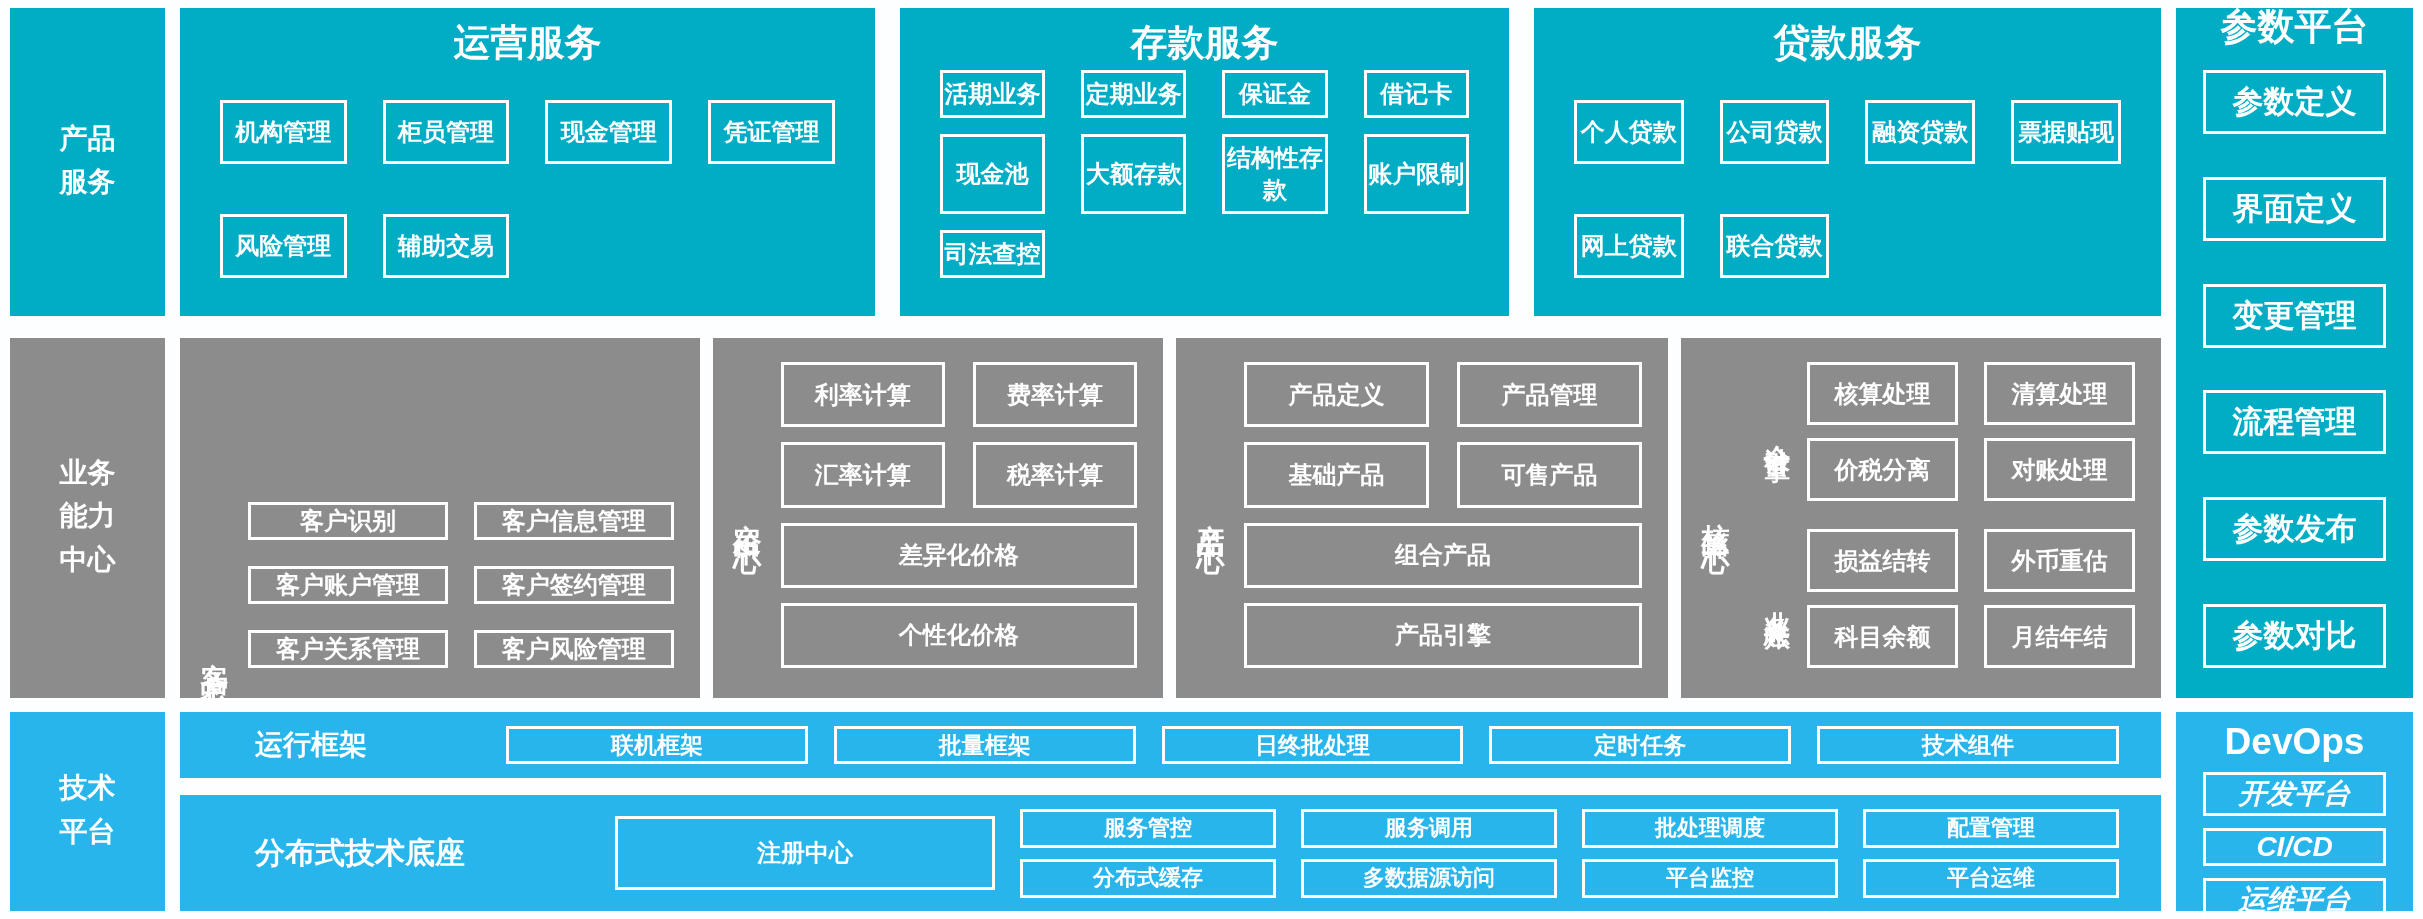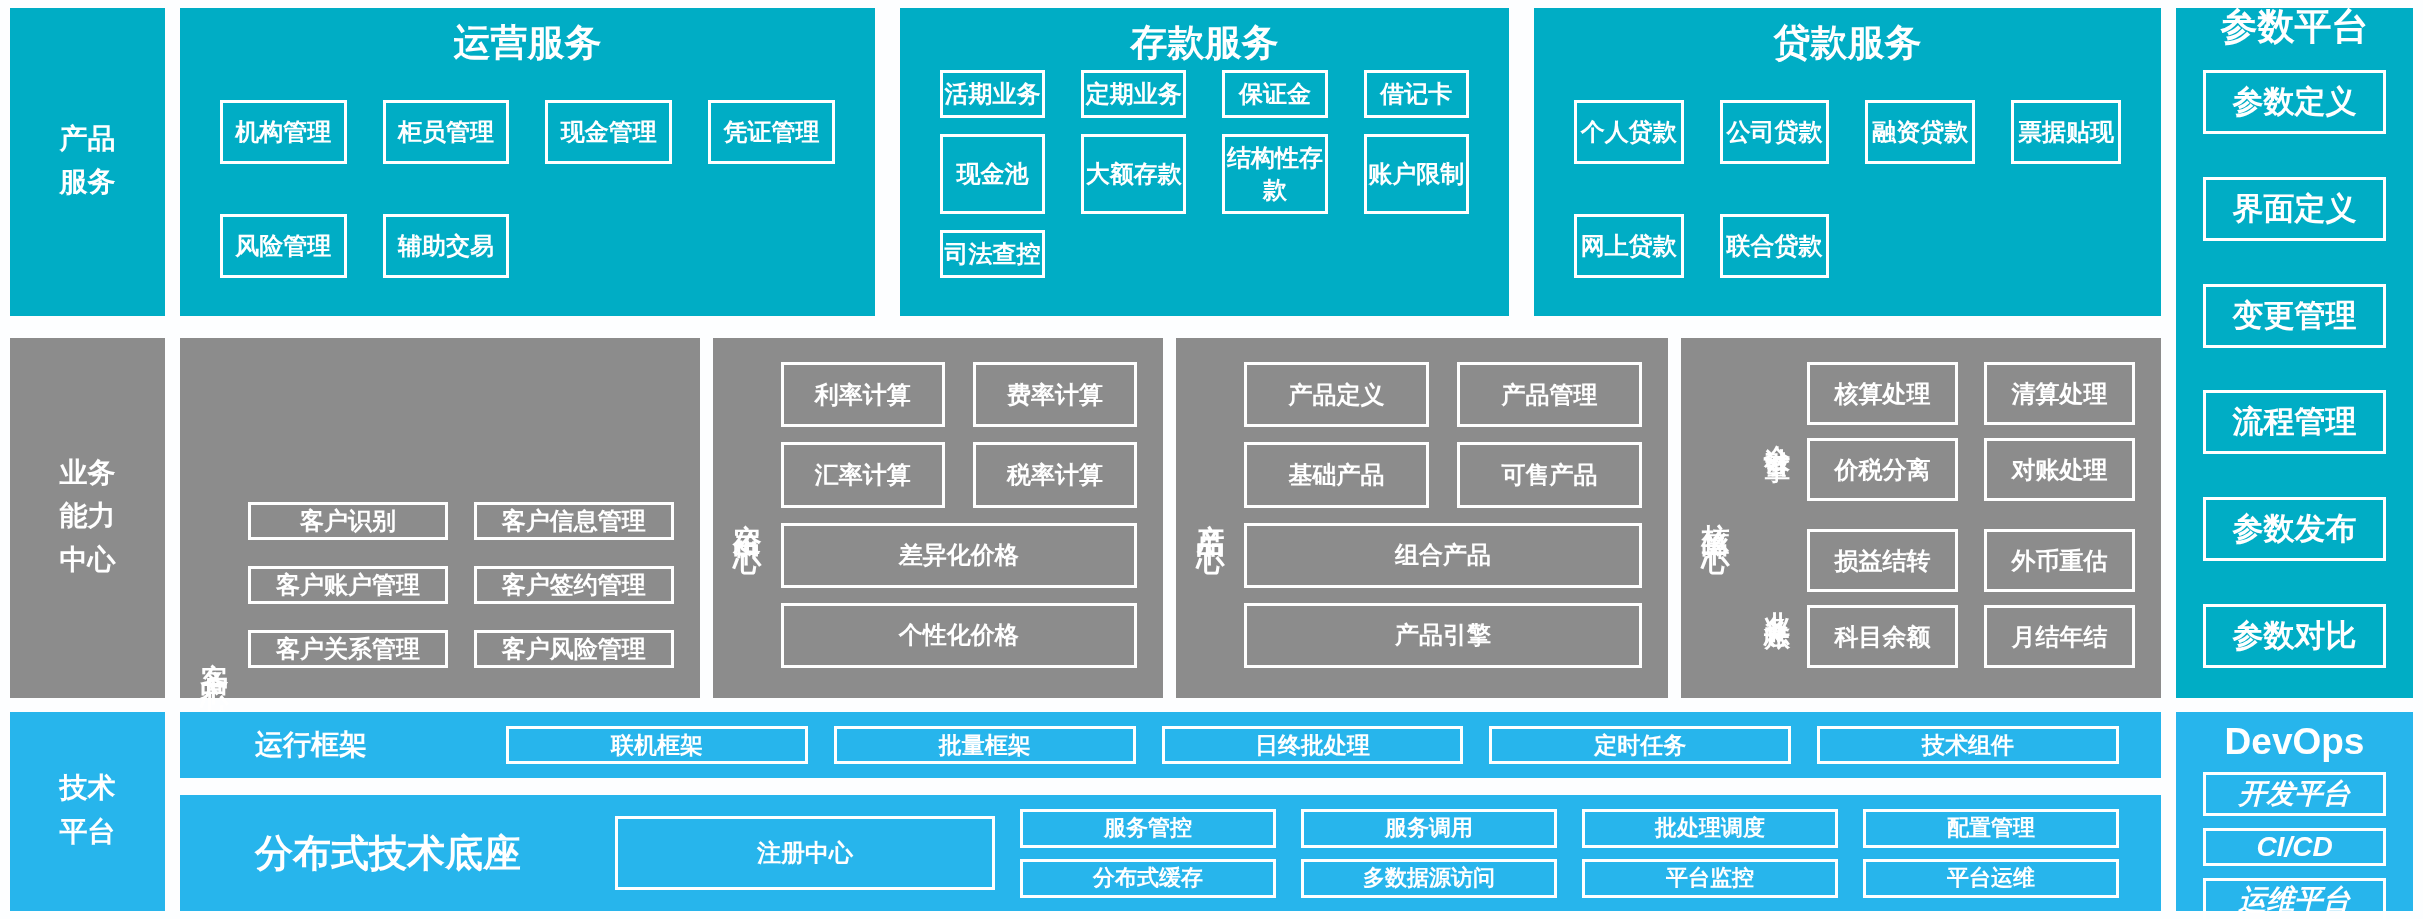--- a/index.html
+++ b/index.html
@@ -49,21 +49,21 @@
   .acc-group .vlabel{width:58px;}
   .acc-group .vtext{font-size:26px;letter-spacing:4px;}
   .acc-grid{flex:1;display:grid;grid-template-columns:1fr 1fr;gap:13px 26px;}
 
   
   .runtime{grid-column:2;grid-row:5;display:flex;align-items:center;gap:26px;padding:0 42px 0 75px;box-sizing:border-box;}
   .band-label{color:#fff;font-size:28px;font-weight:bold;flex:none;}
   .runtime .band-label{width:225px;}
   .runtime .wbox{flex:1;height:38px;font-size:23px;}
   .foundation{grid-column:2;grid-row:7;display:flex;align-items:center;gap:25px;padding:0 42px 0 75px;box-sizing:border-box;}
-  .foundation .band-label{width:335px;font-size:38px;}
+  .foundation .band-label{width:335px;font-size:30px;}
   .registry{width:380px;flex:none;height:74px;font-size:24px;}
   .found-col{flex:1;display:flex;flex-direction:column;gap:11px;}
   .found-col .wbox{height:39px;font-size:22px;}
 
   
   .devops{grid-column:3;grid-row:5 / 8;display:flex;flex-direction:column;gap:12px;
           padding:12px 27px 16px;box-sizing:border-box;color:#fff;}
   .devops .sec-title{height:36px;line-height:36px;}
   .devops .wbox{flex:1;font-size:28px;font-style:italic;}
 </style>

